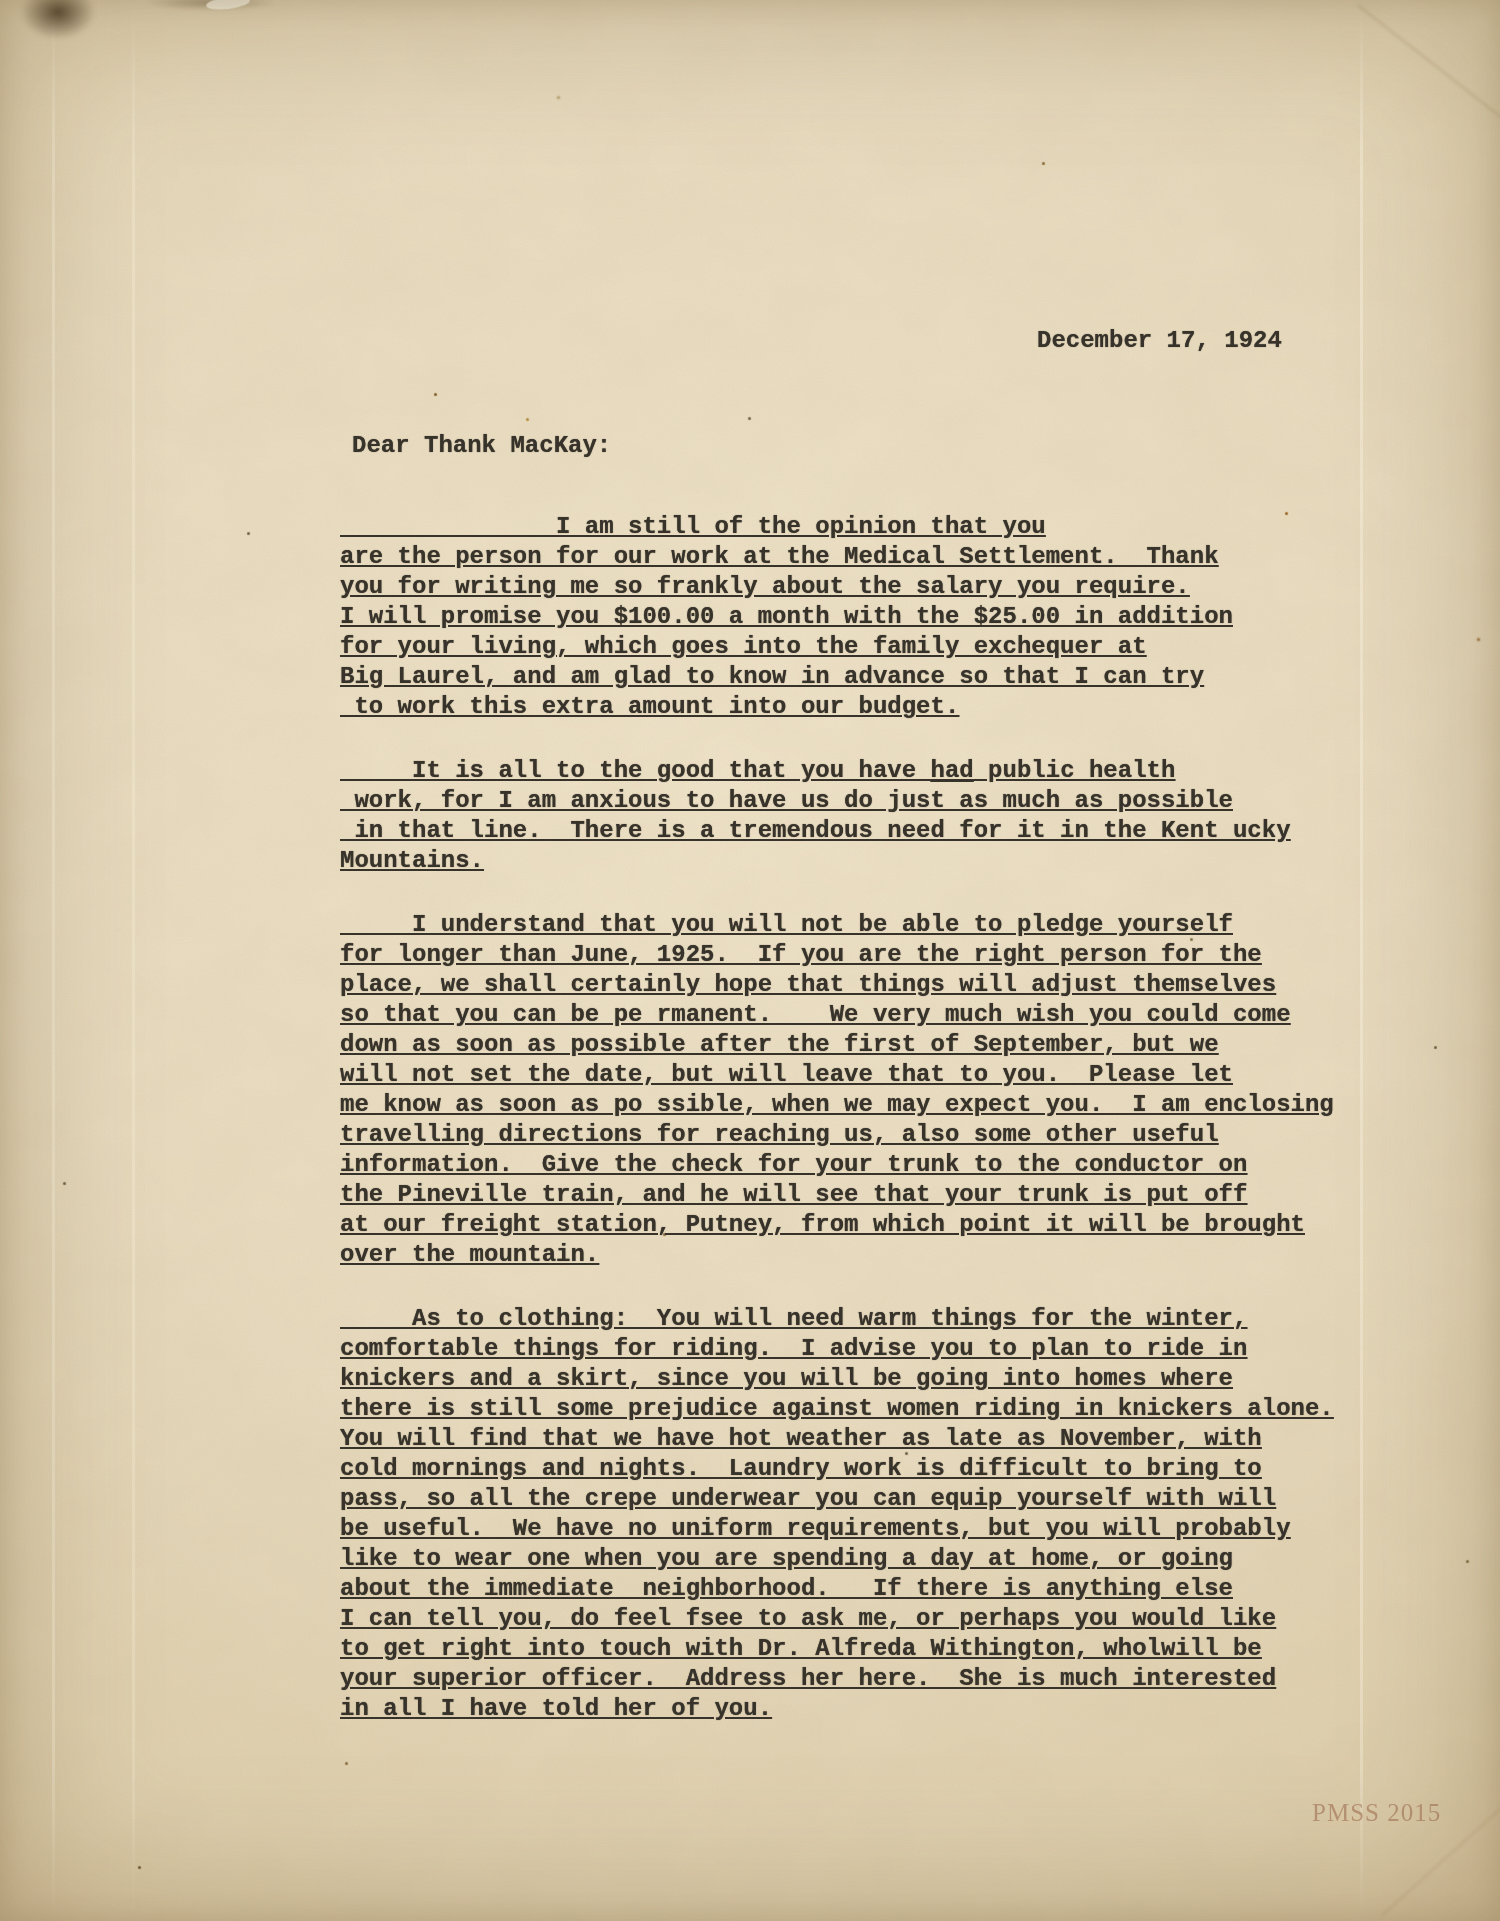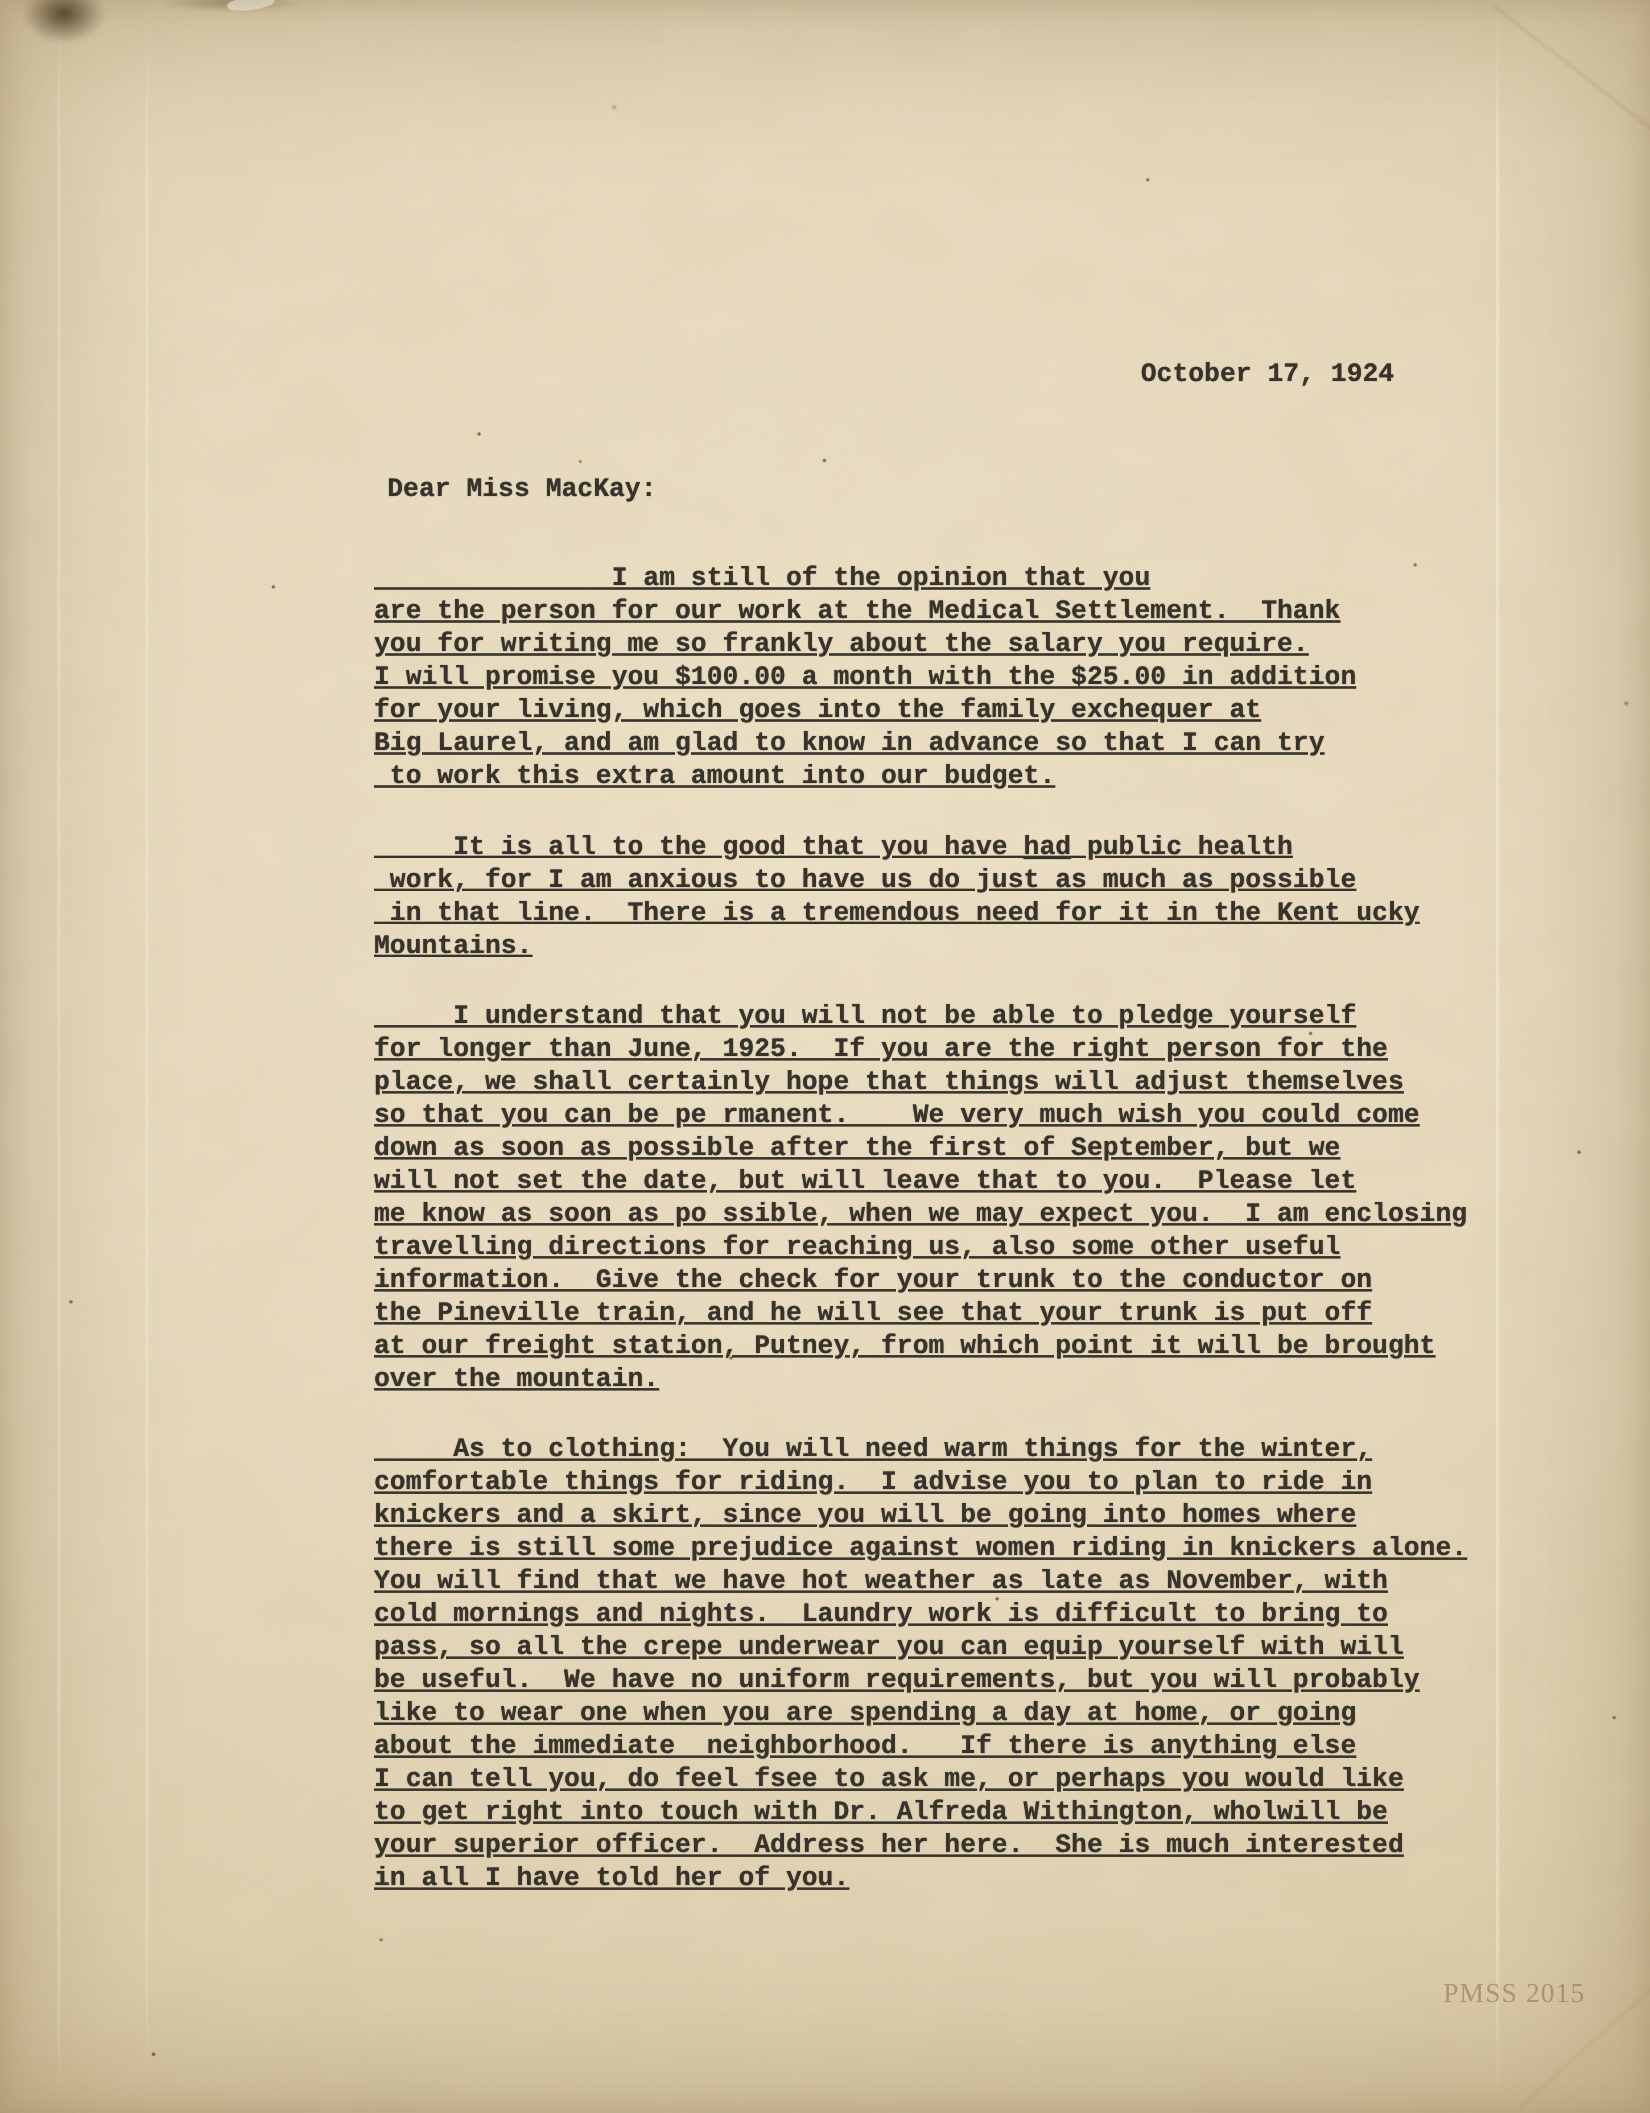--- a/index.html
+++ b/index.html
@@ -72,20 +72,20 @@
   <div class="crease-v crease-1"></div>
   <div class="crease-v crease-2"></div>
   <div class="crease-v crease-3"></div>
   <div class="fold fold-tr"></div>
   <div class="fold fold-br"></div>
   <div class="corner-blotch"></div>
   <div class="top-smudge"></div>
   <div class="top-tear"></div>
   <div class="specks"></div>
 
-  <div class="typed date">October 17, 1924</div>
-  <div class="typed salutation">Dear Miss MacKay:</div>
+  <div class="typed date">December 17, 1924</div>
+  <div class="typed salutation">Dear Thank MacKay:</div>
   <div class="typed letter-body"><div class="para"><div class="line">               I am still of the opinion that you</div><div class="line">are the person for our work at the Medical Settlement.  Thank</div><div class="line">you for writing me so frankly about the salary you require.</div><div class="line">I will promise you $100.00 a month with the $25.00 in addition</div><div class="line">for your living, which goes into the family exchequer at</div><div class="line">Big Laurel, and am glad to know in advance so that I can try</div><div class="line"> to work this extra amount into our budget.</div></div><div class="para"><div class="line"><span>     It is all to the good that you have </span><span class="u">had</span><span> public health</span></div><div class="line"> work, for I am anxious to have us do just as much as possible</div><div class="line"> in that line.  There is a tremendous need for it in the Kent ucky</div><div class="line">Mountains.</div></div><div class="para"><div class="line">     I understand that you will not be able to pledge yourself</div><div class="line">for longer than June, 1925.  If you are the right person for the</div><div class="line">place, we shall certainly hope that things will adjust themselves</div><div class="line">so that you can be pe rmanent.    We very much wish you could come</div><div class="line">down as soon as possible after the first of September, but we</div><div class="line">will not set the date, but will leave that to you.  Please let</div><div class="line">me know as soon as po ssible, when we may expect you.  I am enclosing</div><div class="line">travelling directions for reaching us, also some other useful</div><div class="line">information.  Give the check for your trunk to the conductor on</div><div class="line">the Pineville train, and he will see that your trunk is put off</div><div class="line">at our freight station, Putney, from which point it will be brought</div><div class="line">over the mountain.</div></div><div class="para"><div class="line">     As to clothing:  You will need warm things for the winter,</div><div class="line">comfortable things for riding.  I advise you to plan to ride in</div><div class="line">knickers and a skirt, since you will be going into homes where</div><div class="line">there is still some prejudice against women riding in knickers alone.</div><div class="line">You will find that we have hot weather as late as November, with</div><div class="line">cold mornings and nights.  Laundry work is difficult to bring to</div><div class="line">pass, so all the crepe underwear you can equip yourself with will</div><div class="line">be useful.  We have no uniform requirements, but you will probably</div><div class="line">like to wear one when you are spending a day at home, or going</div><div class="line">about the immediate  neighborhood.   If there is anything else</div><div class="line">I can tell you, do feel fsee to ask me, or perhaps you would like</div><div class="line">to get right into touch with Dr. Alfreda Withington, wholwill be</div><div class="line">your superior officer.  Address her here.  She is much interested</div><div class="line">in all I have told her of you.</div></div></div>
 
   <div class="watermark">PMSS 2015</div>
 
   <div class="vignette"></div>
 </div>
 
 </body></html>

